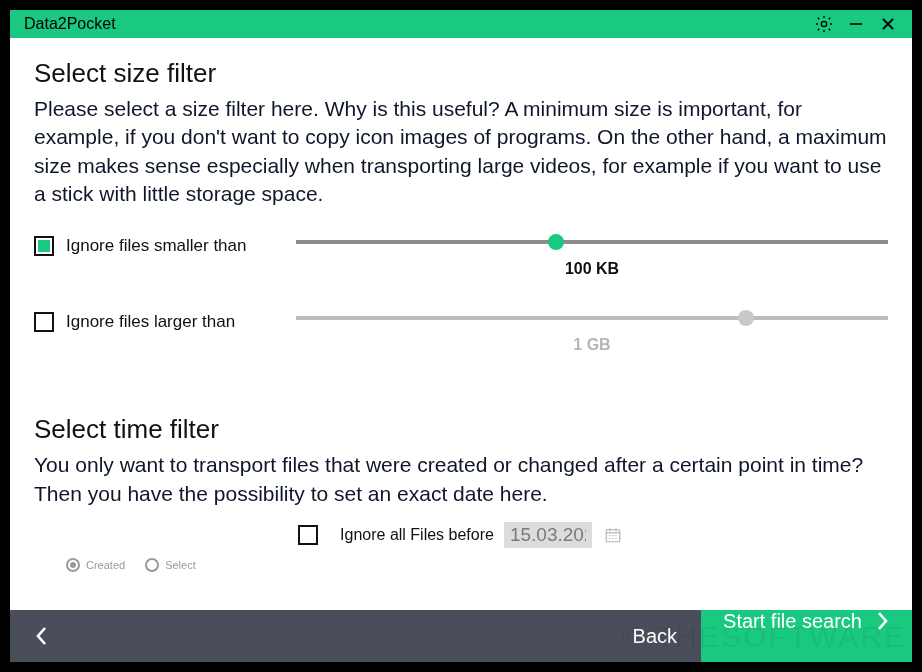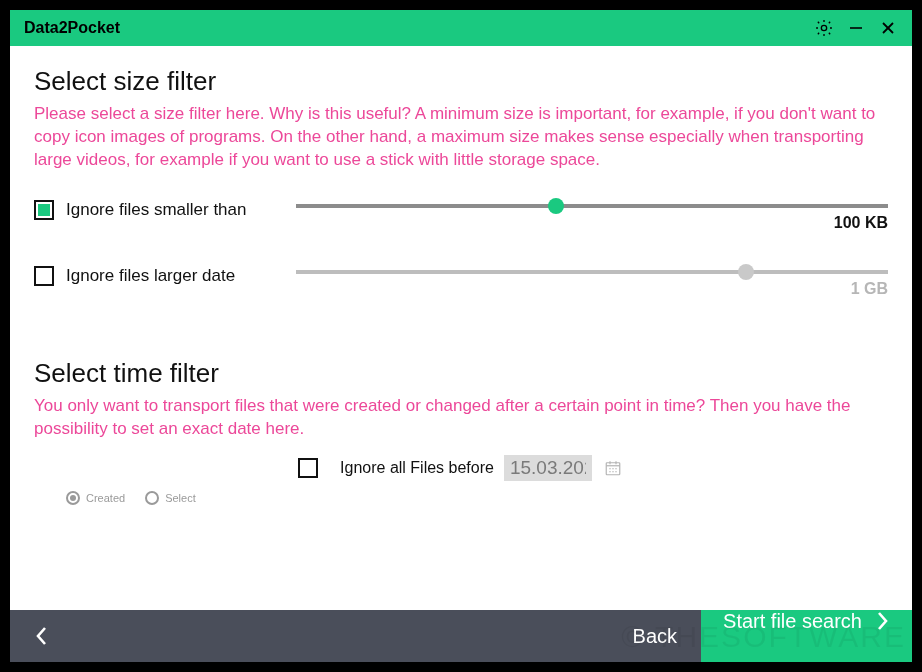--- a/index.html
+++ b/index.html
@@ -13,50 +13,49 @@
   }
   .window {
     position: absolute;
     top: 10px; left: 10px; right: 10px; bottom: 10px;
     background: #fff;
     display: flex;
     flex-direction: column;
   }
   .titlebar {
     background: #1ac980;
-    height: 36px;
+    height: 28px;
     display: flex;
     align-items: center;
     padding: 0 8px 0 14px;
     color: #000;
     font-size: 16px;
-    font-weight: bold;
   }
   .titlebar .title { flex: 1; }
   .titlebar .ctrl {
     width: 32px; height: 32px;
     display: flex; align-items: center; justify-content: center;
     cursor: pointer;
   }
   .content {
     flex: 1;
     padding: 20px 24px 10px 24px;
     color: #111;
     overflow: hidden;
   }
   h2.section-title {
     font-size: 26px;
     font-weight: 400;
     margin-bottom: 6px;
   }
   p.section-desc {
-    font-size: 17px;
+    font-size: 21px;
     line-height: 1.35;
     margin-bottom: 28px;
-    color: #ec4899;
+    color: #0f172a;
   }
   .filter-row {
     display: flex;
     align-items: flex-start;
     margin-bottom: 34px;
   }
   .chk {
     width: 20px; height: 20px;
     border: 2px solid #111;
     margin-right: 12px;
@@ -90,22 +89,22 @@
   .slider-thumb {
     position: absolute;
     top: 50%;
     width: 16px; height: 16px;
     border-radius: 50%;
     transform: translate(-50%, -50%);
   }
   .slider-thumb.on { background: #1ac980; }
   .slider-thumb.off { background: #c9c9c9; }
   .slider-value {
-    text-align: right;
-    margin-top: 6px;
+    text-align: center;
+    margin-top: 16px;
     font-size: 16px;
     font-weight: 600;
   }
   .slider-value.off { color: #b6b6b6; }
   .time-section { margin-top: 60px; }
   .date-row {
     display: flex;
     align-items: center;
     gap: 10px;
     margin-bottom: 10px;
@@ -221,21 +220,21 @@
       <div class="slider-wrap">
         <div class="slider-track active">
           <div class="slider-thumb on" style="left:44%"></div>
         </div>
         <div class="slider-value">100 KB</div>
       </div>
     </div>
 
     <div class="filter-row">
       <div class="chk"></div>
-      <div class="chk-label">Ignore files larger date</div>
+      <div class="chk-label">Ignore files larger than</div>
       <div class="slider-wrap">
         <div class="slider-track">
           <div class="slider-thumb off" style="left:76%"></div>
         </div>
         <div class="slider-value off">1 GB</div>
       </div>
     </div>
 
     <div class="time-section">
       <h2 class="section-title">Select time filter</h2>

